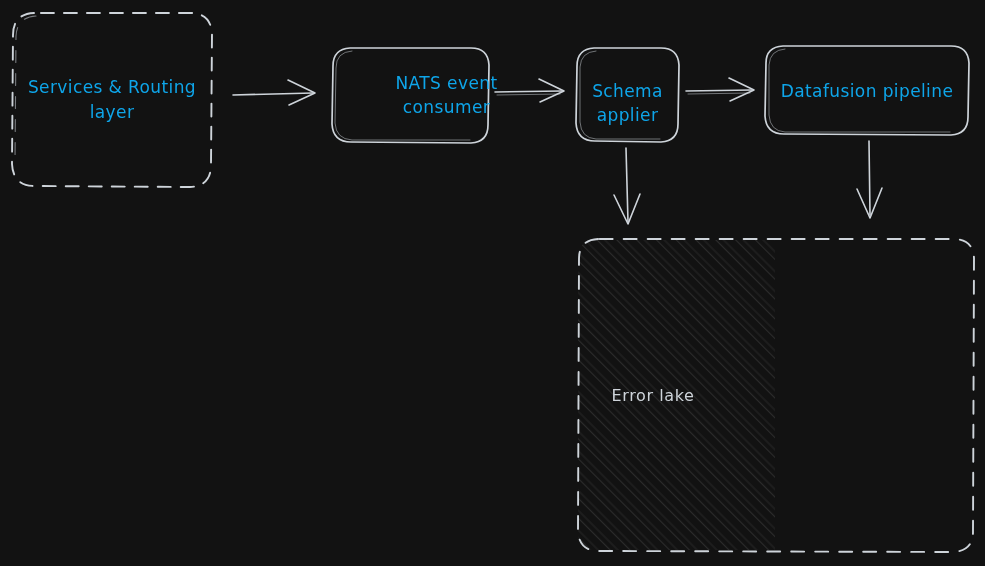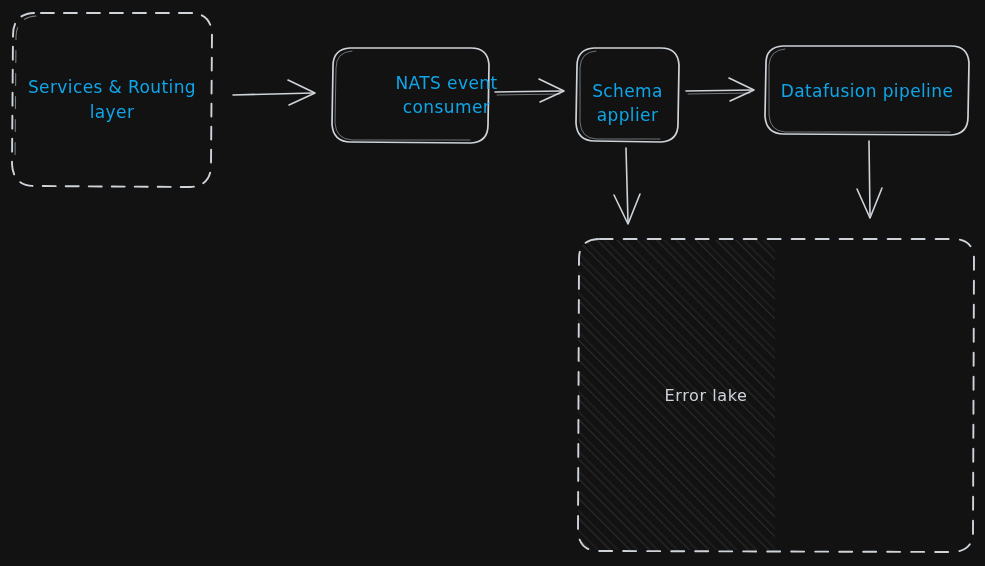--- a/index.html
+++ b/index.html
@@ -135,16 +135,16 @@
 
   <div class="node-label" style="left:332px; top:47px; width:157px; height:96px;margin-left:36px;">NATS event
 consumer</div>
 
   <div class="node-label" style="left:576px; top:47px; width:103px; height:112px;border-radius:18px;">Schema
 applier</div>
 
   <div class="node-label" style="left:765px; top:45px; width:204px; height:92px;">Datafusion pipeline</div>
 
 
-  <div class="lake-label" style="left:606px; top:386px; width:200px;">Error lake</div>
+  <div class="lake-label" style="left:553px; top:386px; width:200px;">Error lake</div>
 
 
 </div>
 
 </body></html>

